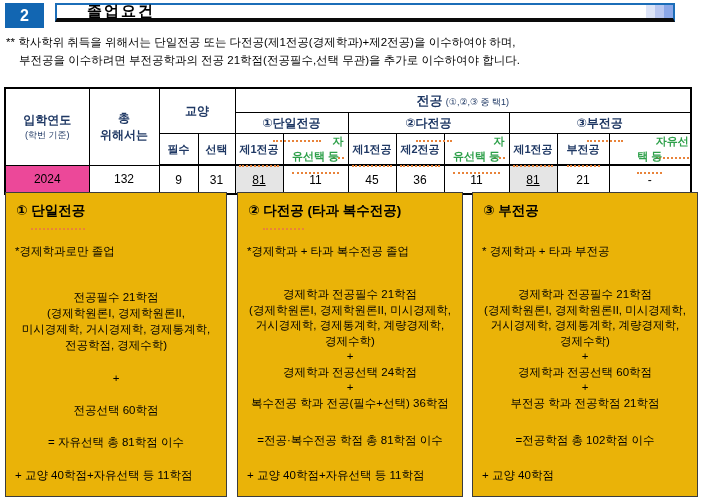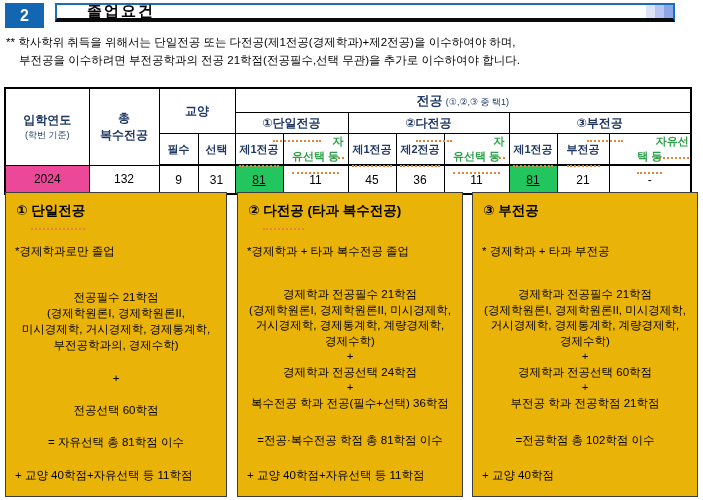--- a/index.html
+++ b/index.html
@@ -34,21 +34,21 @@
     border:2px solid #000;font-size:12px;
   }
   table.req td{border:1px solid #000;text-align:center;vertical-align:middle;padding:0;}
   .hd{color:#1f3864;font-weight:bold;}
   .small{font-size:9px;font-weight:normal;}
   .rowA td{height:23px;}
   .rowB td{height:20px;}
   .rowC td{height:19px;border-bottom-width:2px !important;}
   .rowD td{height:27px;}
   .dl{border-left:1px dotted #7f7f7f !important;}
-  .gray{background:#22c55e;text-decoration:underline;}
+  .gray{background:#e5e5e5;text-decoration:underline;}
   .yellow{background:#ec4899;}
   .green{color:#2ea04a;margin-left:45px;}
   .sq{border-bottom:2px dotted #e8833a;padding-bottom:10px;}
   .subtxt{font-size:11px;}
   
   .box{
     position:absolute;top:192px;height:305px;box-sizing:border-box;
     border:1px solid #3c3c3c;background:#eab308;font-size:11.5px;
   }
   .box1{left:5px;width:222px;}
@@ -100,21 +100,21 @@
       <col style="width:82px">
   </colgroup>
   <tbody>
       <tr class="rowA">
     <td rowspan="3" class="hd">
       <div>입학연도</div>
       <div class="small">(학번 기준)</div>
     </td>
     <td rowspan="3" class="hd">
       <div>총</div>
-      <div>복수전공</div>
+      <div>위해서는</div>
     </td>
     <td rowspan="2" colspan="2" class="hd">
       <span>교양</span>
     </td>
     <td colspan="8" class="hd">
       <span style="font-size:13px">전공</span>
       <span class="small">(①,②,③ 중 택1)</span>
     </td>
   </tr>
   <tr class="rowB">
@@ -160,21 +160,21 @@
 <div class="box box1">
   <div class="box-header">
     <span>①</span>
     <span class="sq">단일전공</span><span></span>
   </div>
   <div class="intro">*경제학과로만 졸업</div>
   <div class="center-block cb1">
     <div>전공필수 21학점</div>
     <div>(경제학원론I, 경제학원론II,</div>
     <div>미시경제학, 거시경제학, 경제통계학,</div>
-    <div>부전공학과의, 경제수학)</div>
+    <div>전공학점, 경제수학)</div>
     <div class="mt17">+</div>
     <div class="mt16">전공선택 60학점</div>
     <div class="mt16">= 자유선택 총 81학점 이수</div>
   </div>
   <div class="box-footer">+ 교양 40학점+자유선택 등 11학점</div>
 </div>
 
 <div class="box box2">
   <div class="box-header">
     <span>②</span>

